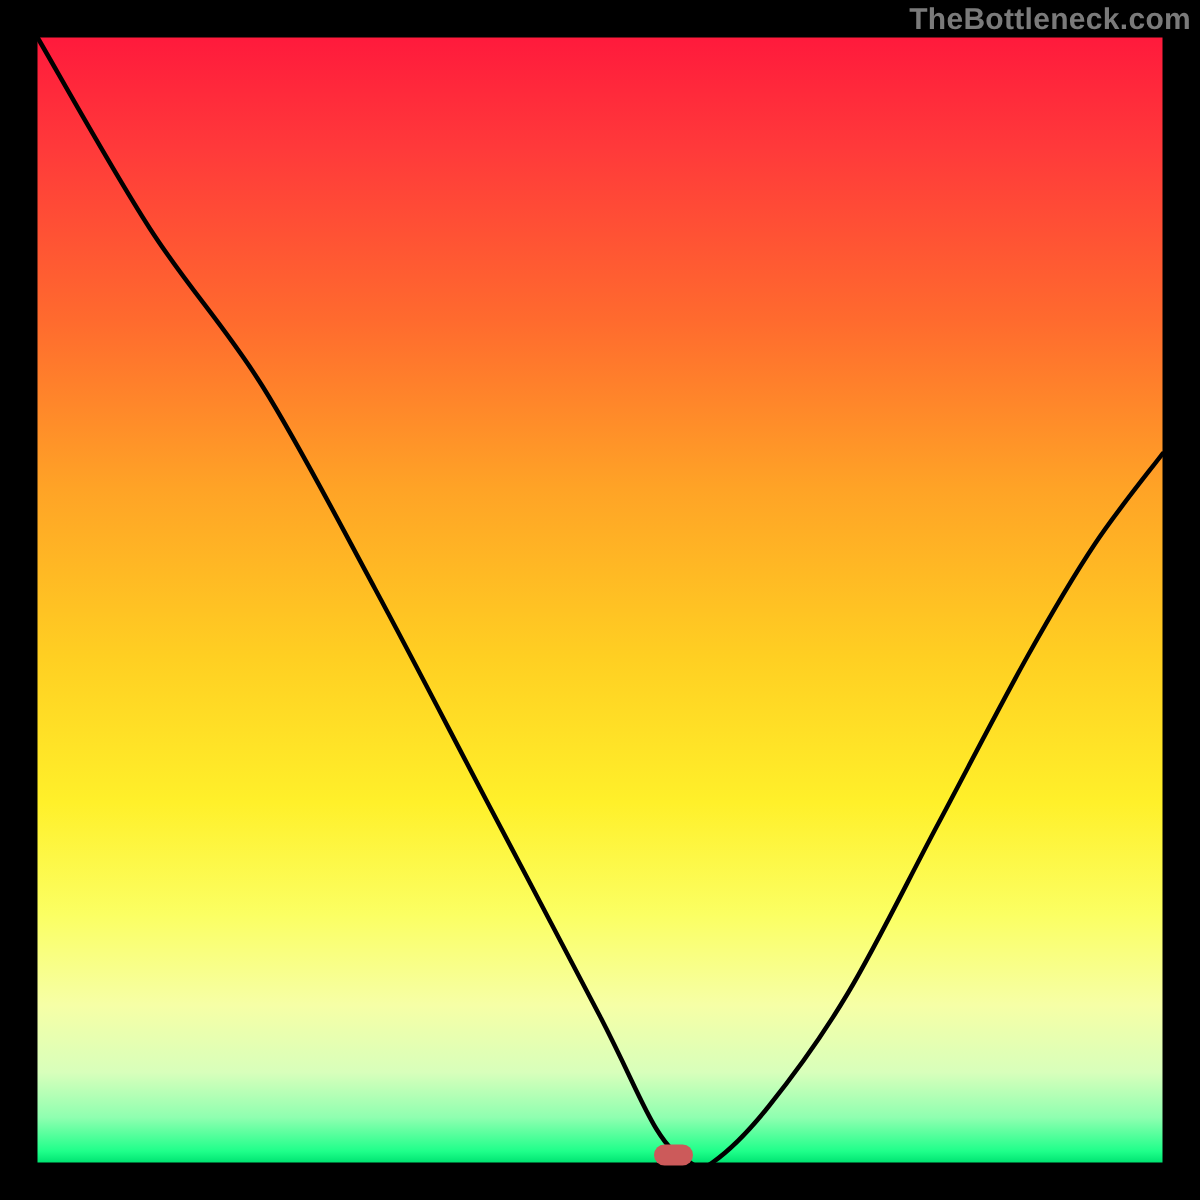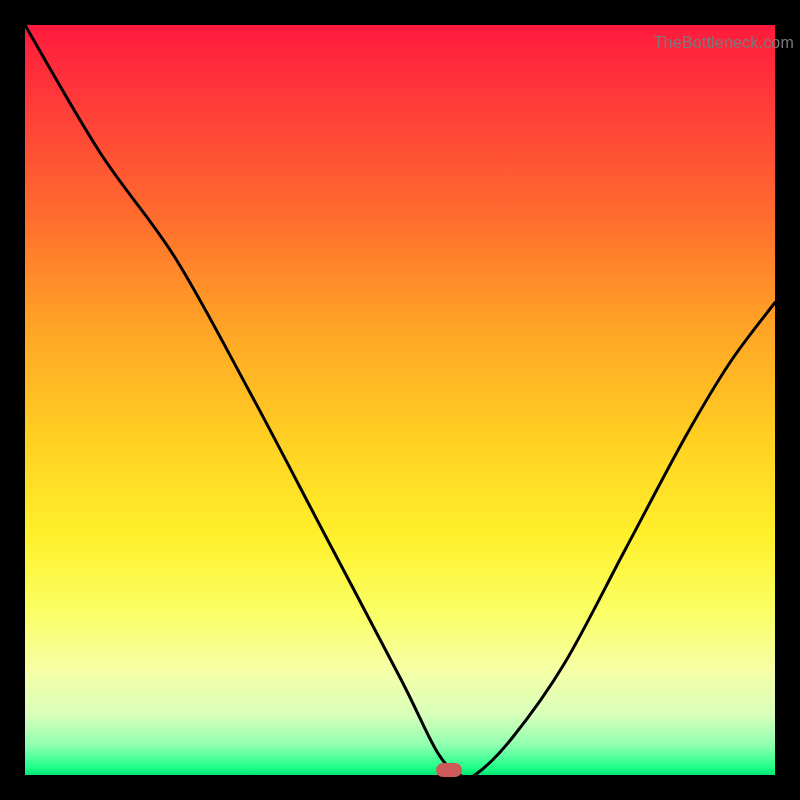--- a/index.html
+++ b/index.html
@@ -52,25 +52,24 @@
     height: 14px;
     background: #cc5a5a;
     border-radius: 7px;
     transform: translate(-50%, -50%);
   }
   .watermark {
     position: absolute;
     top: 2px;
     right: 6px;
     color: #7a7a7a;
-    font-size: 16px;
-    font-weight: 400;
+    font-size: 20px;
+    font-weight: 700;
     letter-spacing: 0.2px;
     user-select: none;
-    margin-top: 32px;
   }
 </style>
 </head>
 <body>
 
 <div class="frame">
 
   <div class="plot">
 
     <svg class="curve" viewBox="0 0 750 750" preserveAspectRatio="none">

